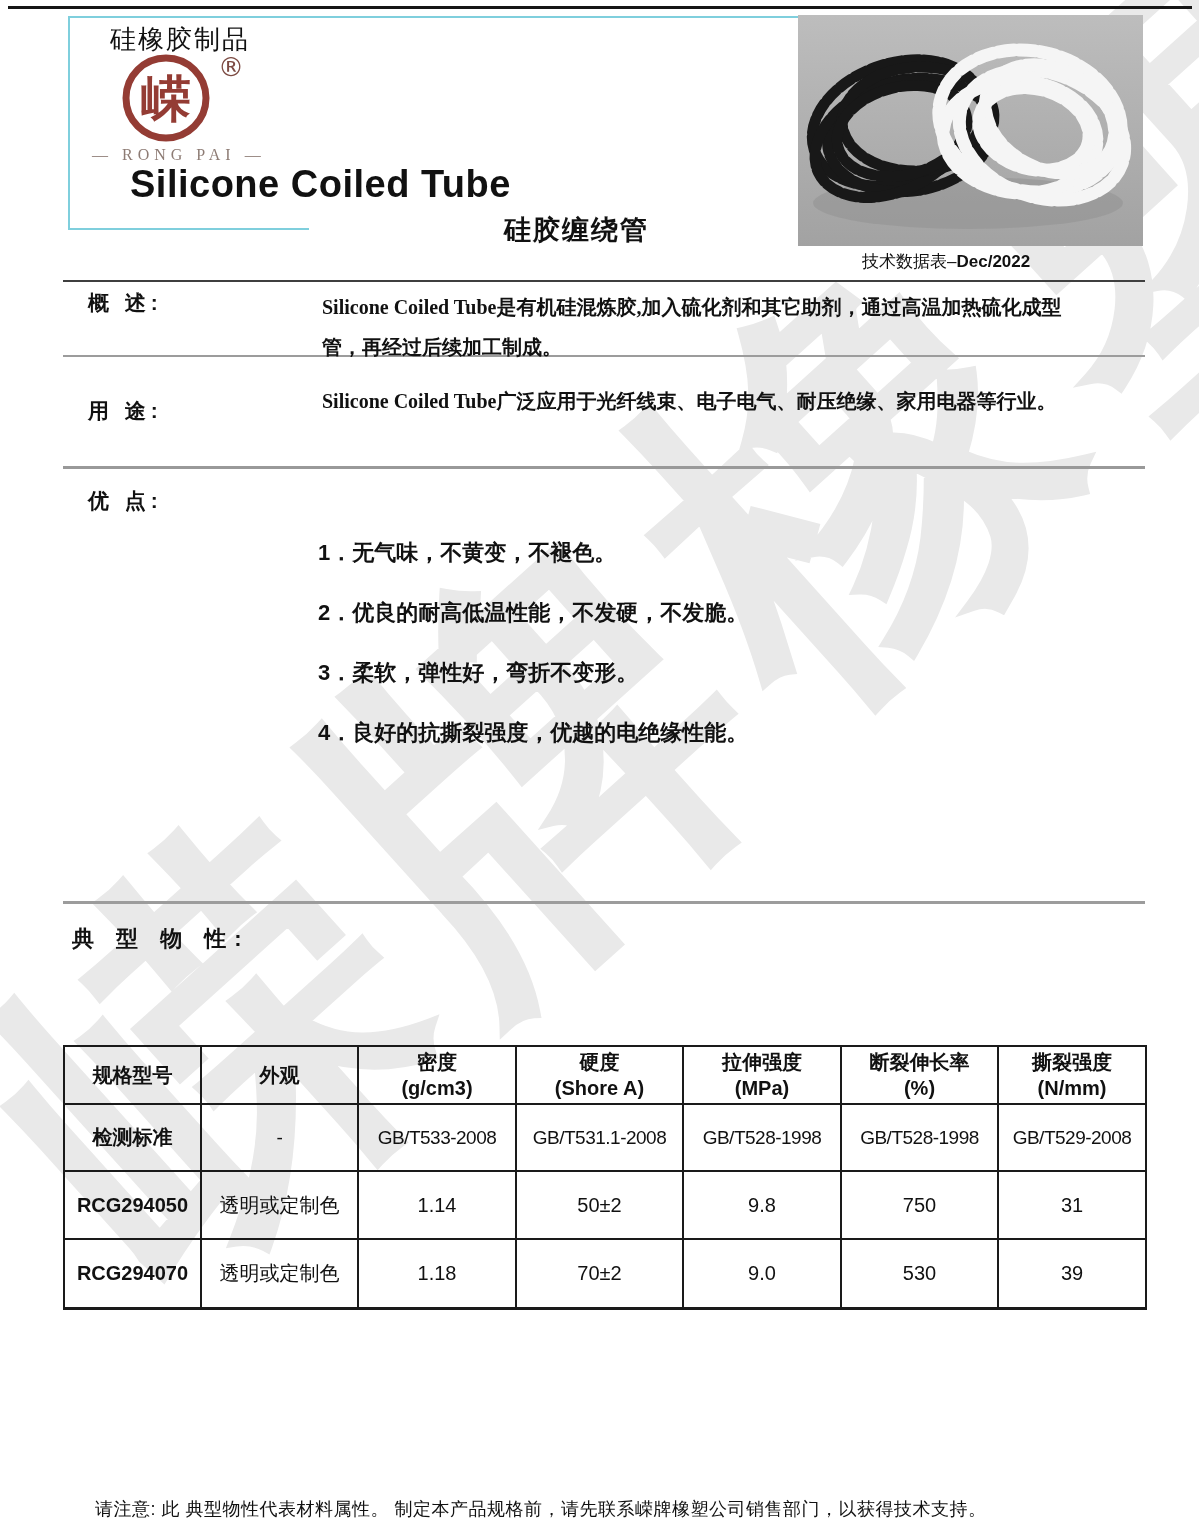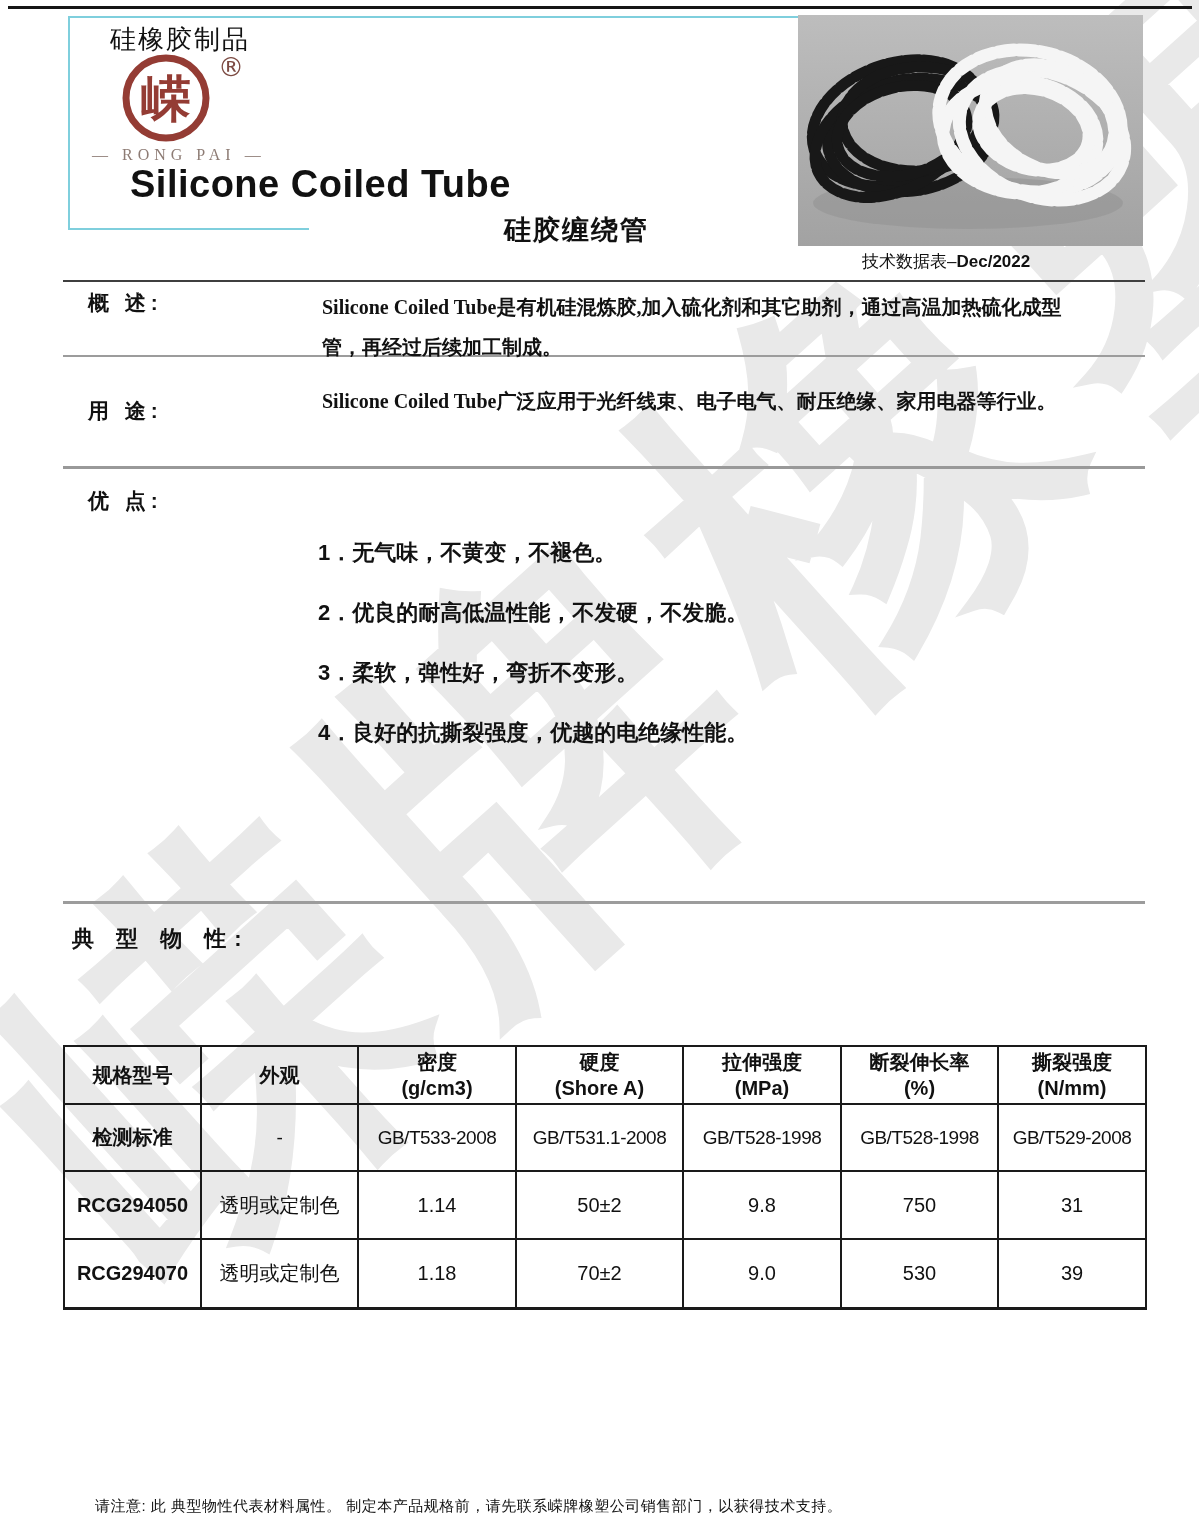--- a/index.html
+++ b/index.html
@@ -62,21 +62,21 @@
   .props-table thead tr{height:58px;}
   .props-table tbody tr:nth-child(1){height:67px;}
   .props-table tbody tr:nth-child(2){height:68px;margin-top:6px;}
   .props-table tbody tr:nth-child(3){height:69px;}
   .props-table th{font-size:20px;font-weight:bold;line-height:26px;}
   .props-table td{font-size:20px;}
   .props-table tbody tr td:first-child{font-weight:600;}
   .props-table tbody tr.gb-row td{font-size:19px;letter-spacing:-0.5px;}
   .props-table tbody tr.gb-row td:first-child{font-size:20px;letter-spacing:0;}
   
-  .note{left:95px;top:1497px;font-size:15px;letter-spacing:0.5px;}
+  .note{left:95px;top:1497px;font-size:18px;letter-spacing:0.5px;}
 </style>
 </head>
 <body>
 
 <div class="page">
 
   <div class="abs watermark">嵘牌橡塑</div>
 
   <div class="abs top-rule"></div>
 

